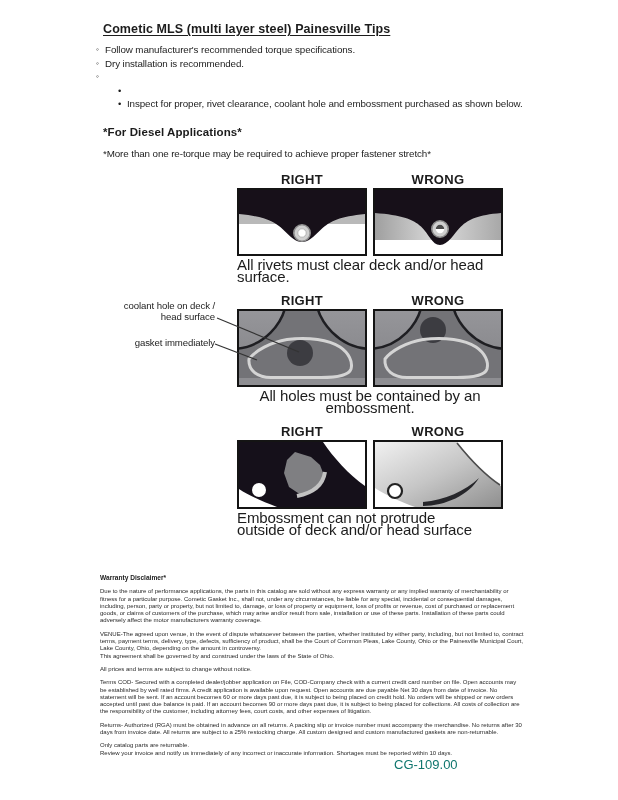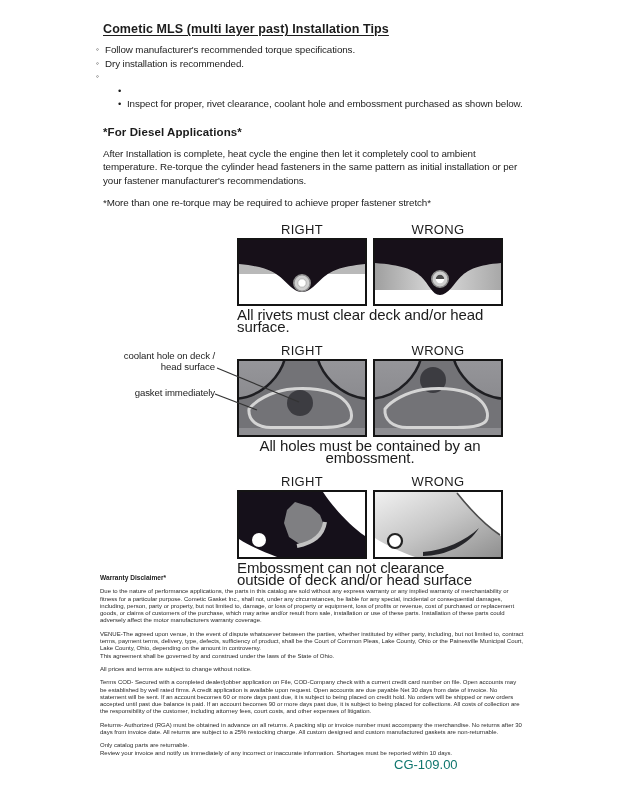--- a/index.html
+++ b/index.html
@@ -18,21 +18,21 @@
   .bullets { margin-top:7px; font-size:9.8px; letter-spacing:-0.1px; line-height:13.5px; }
   .b-row { display:flex; }
   .b-row .mark { width:9px; flex:0 0 9px; font-size:8.5px; line-height:13.5px; text-align:left; }
   .sub { padding-left:22px; }
   .sub .mark { width:9px; flex:0 0 9px; font-size:9.5px; }
 
   .section-head { margin:15px 0 0 7px; font-size:11.5px; font-weight:bold; letter-spacing:0.1px; }
   .para { margin:9px 0 0 7px; font-size:9.8px; letter-spacing:-0.1px; line-height:13.5px; width:421px; }
 
   .diagrams { position:relative; margin-left:141px; margin-top:12px; width:266px; }
-  .labels { display:flex; gap:6px; }
+  .labels { display:flex; gap:6px;font-weight:bold; }
   .labels span { width:130px; text-align:center; font-size:13px; letter-spacing:0.3px; }
   .panels { display:flex; gap:6px; margin-top:1px; }
   .panels svg { display:block; }
   .caption { font-size:15px; letter-spacing:-0.1px; line-height:12px; margin-top:3px; }
   .caption.center { text-align:center; width:266px; }
   .caption.wrapped { width:235px; }
   .d-row { position:relative; margin-top:10px; }
   .d-row:first-child { margin-top:0; }
 
   .annot { position:absolute; width:112px; text-align:right; font-size:9.6px; letter-spacing:-0.1px; line-height:11px; }
@@ -45,21 +45,21 @@
   .disclaimer p { margin-top:6px; }
   .disclaimer p.tight { margin-top:0; }
 
   .doc-code { position:absolute; left:394px; top:757px; font-size:13px; color:#0f766e; }
 </style>
 </head>
 <body>
 
 <div class="doc">
 
-  <h1 class="title">Cometic MLS (multi layer past) Installation Tips</h1>
+  <h1 class="title">Cometic MLS (multi layer steel) Painesville Tips</h1>
 
   <div class="bullets">
     <div class="b-row">
       <span class="mark">◦</span>
       <span>Follow manufacturer's recommended torque specifications.</span>
     </div>
     <div class="b-row">
       <span class="mark">◦</span>
       <span>Dry installation is recommended.</span>
     </div>
@@ -69,21 +69,20 @@
     <div class="b-row sub">
       <span class="mark">•</span>
     </div>
     <div class="b-row sub">
       <span class="mark">•</span>
       <span>Inspect for proper, rivet clearance, coolant hole and embossment purchased as shown below.</span>
     </div>
   </div>
 
   <h2 class="section-head">*For Diesel Applications*</h2>
-  <p class="para">After Installation is complete, heat cycle the engine then let it completely cool to ambient temperature. Re-torque the cylinder head fasteners in the same pattern as initial installation or per your fastener manufacturer's recommendations.</p>
   <p class="para">*More than one re-torque may be required to achieve proper fastener stretch*</p>
 
   <div class="diagrams">
 
     <div class="d-row">
       <div class="labels">
         <span>RIGHT</span>
         <span>WRONG</span>
       </div>
       <div class="panels">
@@ -184,21 +183,21 @@
             </linearGradient>
           </defs>
           <rect x="0" y="0" width="130" height="69" fill="#ffffff"></rect>
           <path d="M2,2 H84 C96,17 112,35 128,46 L128,67 H42 C27,61.5 13,55.5 2,48 Z" fill="url(#gBandC)"></path>
           <path d="M50,62 C72,60 92,51 106,38 C96,55 72,66 50,66 Z" fill="#26262a"></path>
           <path d="M84,3 C96,18 112,35 127,45" stroke="#4d4d4d" stroke-width="1.6" fill="none"></path>
           <circle cx="22" cy="51" r="7" fill="#ffffff" stroke="#222222" stroke-width="2.2"></circle>
           <rect x="1" y="1" width="128" height="67" fill="none" stroke="#141414" stroke-width="2"></rect>
         </svg>
       </div>
-      <div class="caption wrapped">Embossment can not clearance outside of deck and/or head surface</div>
+      <div class="caption wrapped">Embossment can not protrude outside of deck and/or head surface</div>
     </div>
 
   </div>
 </div>
 
 <div class="disclaimer">
   <h3>Warranty Disclaimer*</h3>
   <p>Due to the nature of performance applications, the parts in this catalog are sold without any express warranty or any implied warranty of merchantability or fitness for a particular purpose.  Cometic Gasket Inc., shall not, under any circumstances, be liable for any special, incidental or consequential damages, including, person, party or property, but not limited to, damage, or loss of property or equipment, loss of profits or revenue, cost of purchased or replacement goods, or claims of customers of the purchase, which may arise and/or result from sale, installation or use of these parts.  Installation of these parts could adversely affect the motor manufacturers warranty coverage.</p>
   <p>VENUE-The agreed upon venue, in the event of dispute whatsoever between the parties, whether instituted by either party, including, but not limited to, contract terms, payment terms, delivery, type, defects, sufficiency of product, shall be the Court of Common Pleas, Lake County, Ohio or the Painesville Municipal Court, Lake County, Ohio, depending on the amount in controversy.</p>
   <p class="tight">This agreement shall be governed by and construed under the laws of the State of Ohio.</p>

